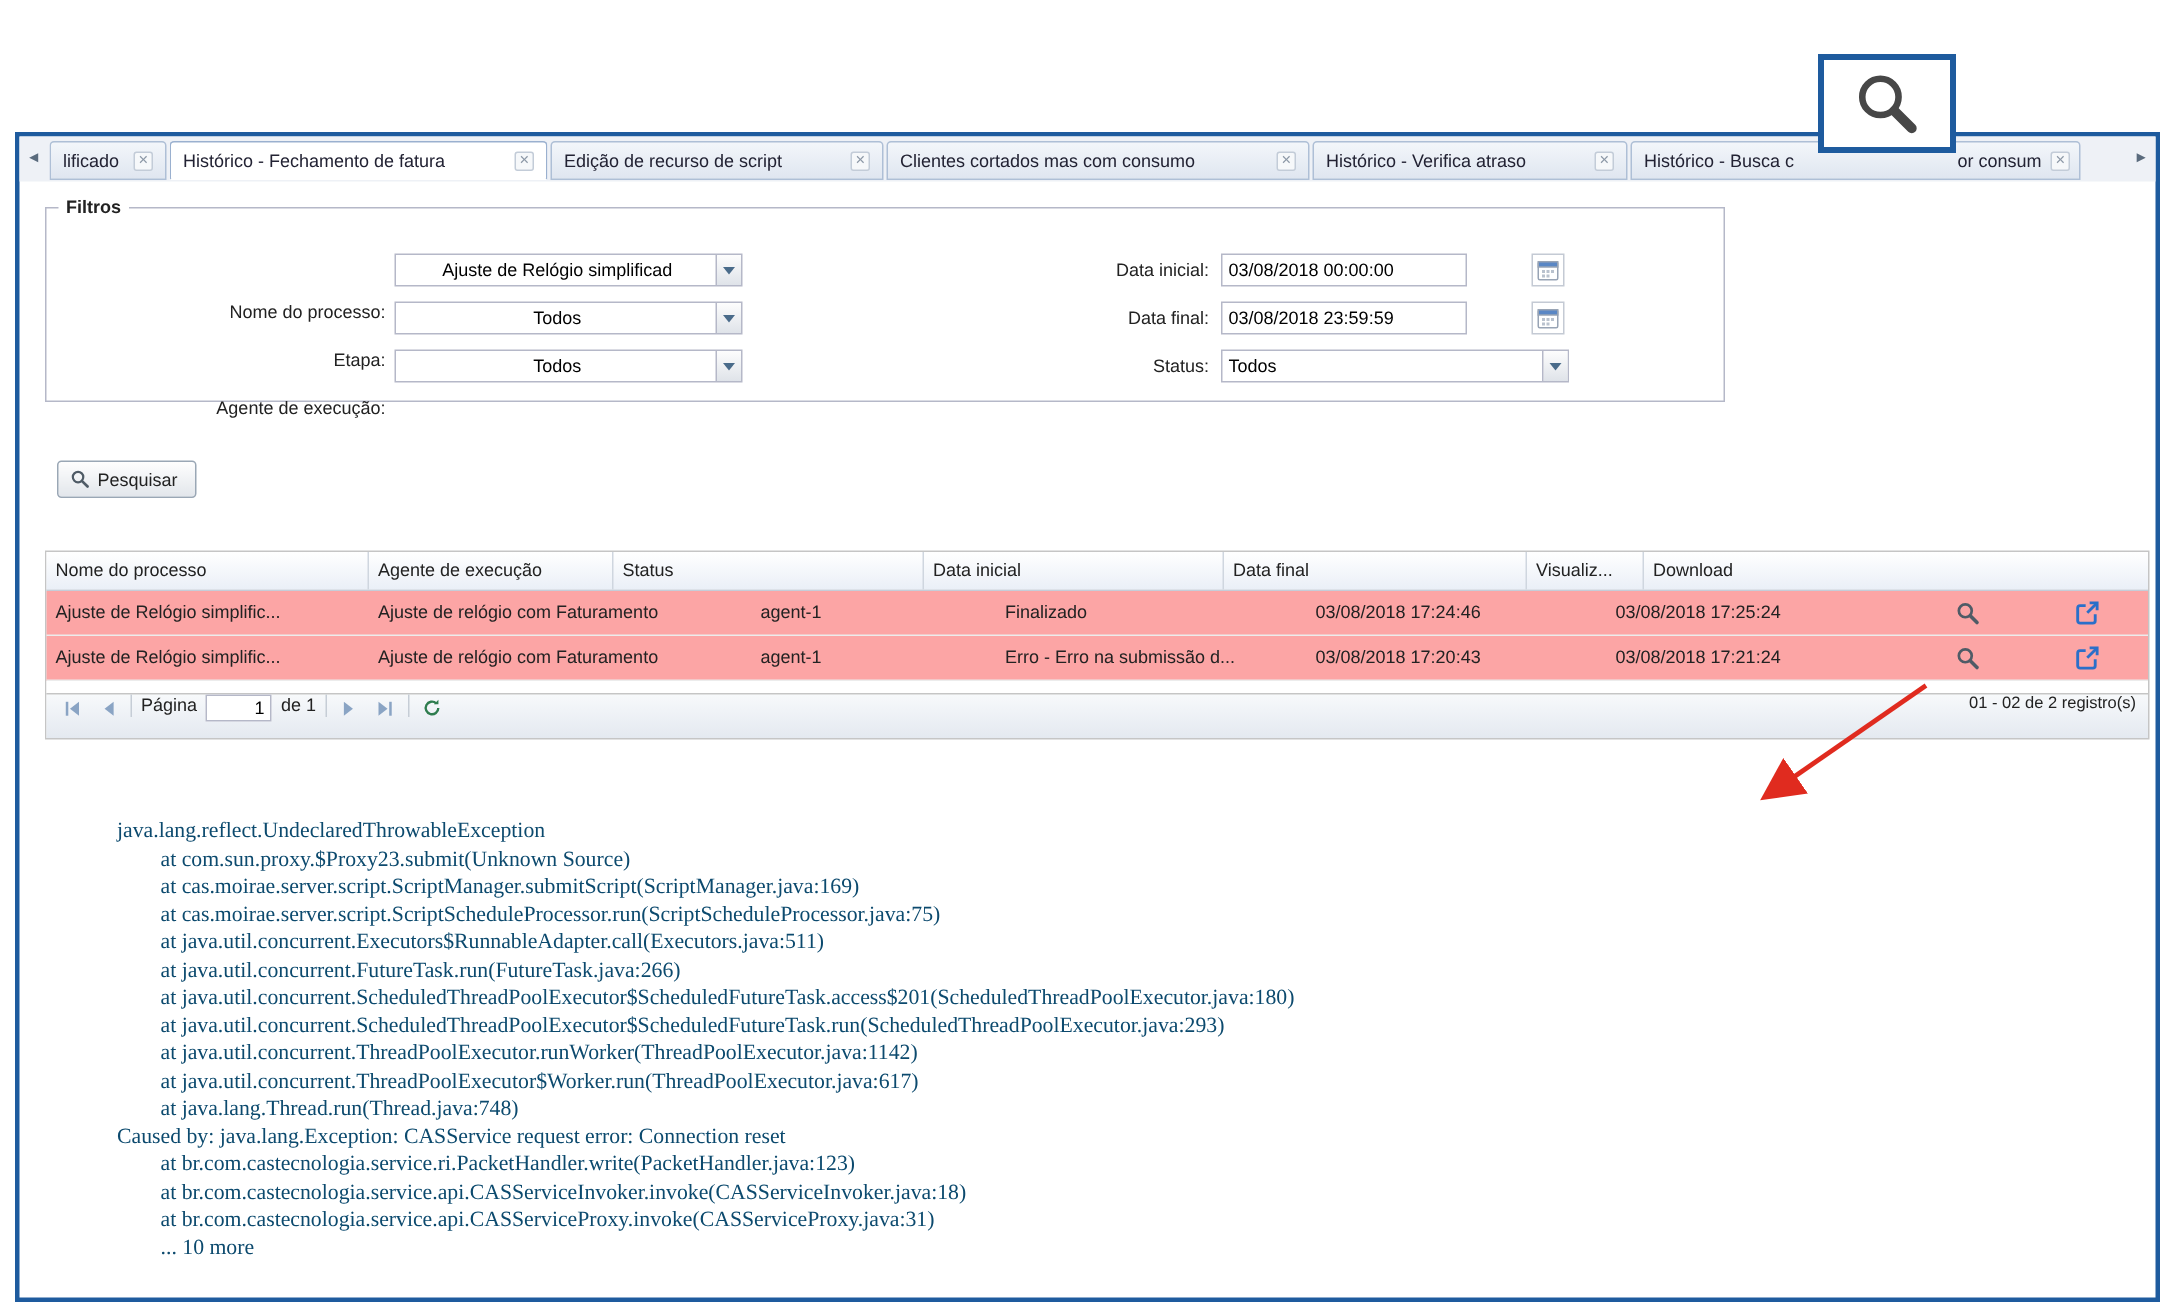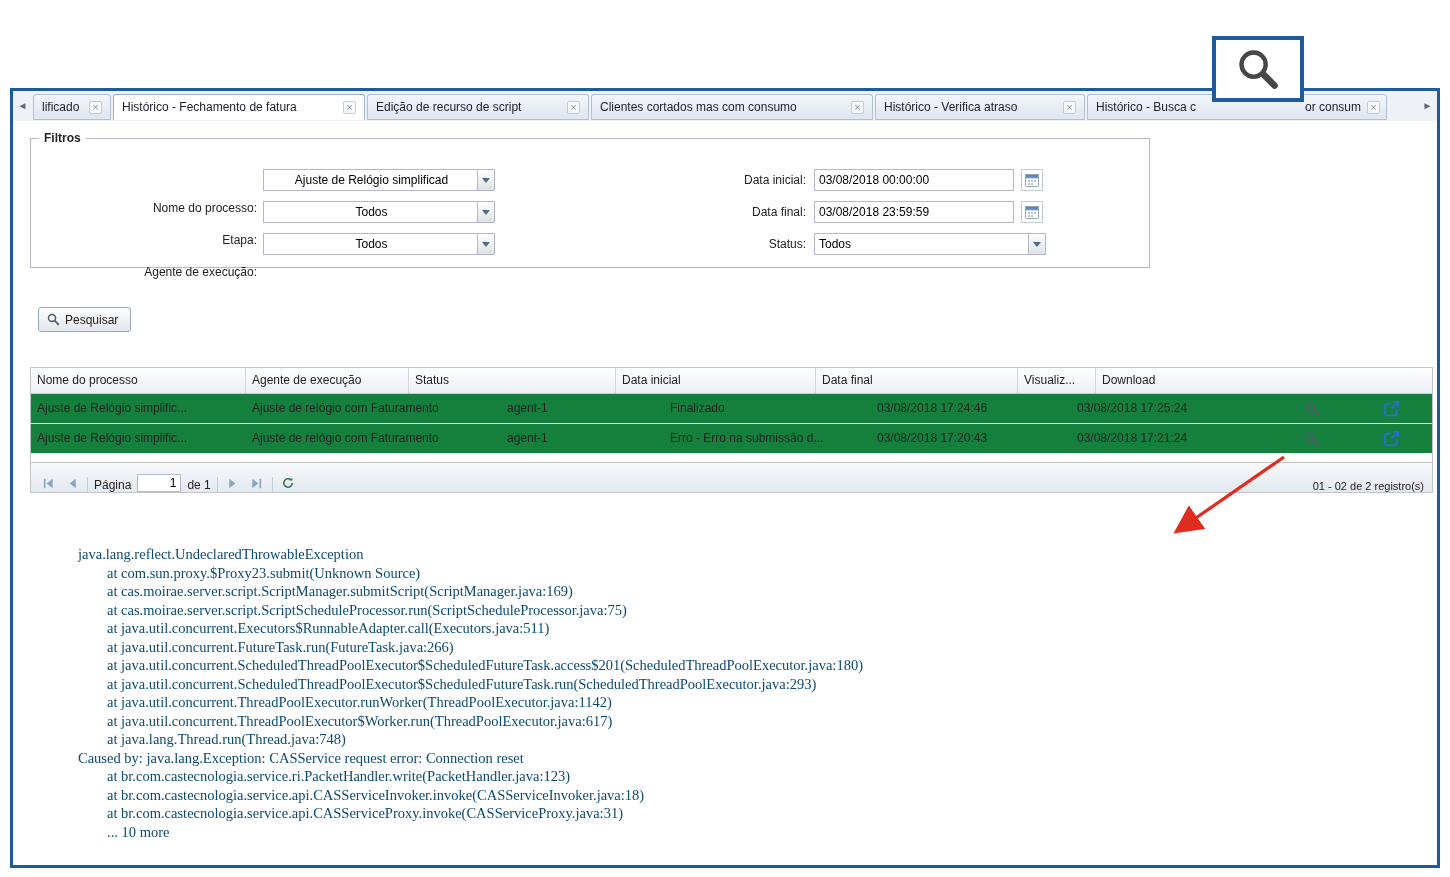--- a/index.html
+++ b/index.html
@@ -39,40 +39,40 @@
   .combo .val{position:absolute;left:4px;top:0;right:19px;line-height:20px;font-size:12px;color:#000;
               white-space:nowrap;overflow:hidden;}
   .combo .trigger{position:absolute;right:0;top:0;bottom:0;width:17px;border-left:1px solid #b5b8c8;
                   background:linear-gradient(#fdfdfd,#dfe3e9);display:flex;align-items:center;justify-content:center;}
   .combo .trigger::after{content:"";border:4px solid transparent;border-top:5px solid #4a6b8a;margin-top:5px;}
   .txt{position:absolute;top:0;height:22px;border:1px solid #b5b8c8;padding:0 4px;font-size:12px;
        font-family:"Liberation Sans",sans-serif;color:#000;background:#fff;}
   .datebtn{position:absolute;top:0;left:990px;width:22px;height:22px;border:1px solid #c4cad4;background:#fff;
            display:flex;align-items:center;justify-content:center;cursor:pointer;}
   .pos-cl{left:232px;width:232px;text-align:center;}  
-  .pos-dt{left:783px;width:200px;}  
+  .pos-dt{left:783px;width:164px;}  
   .pos-st{left:783px;width:232px;}  
 
   
   .btn-search{position:absolute;left:25px;top:216px;height:25px;padding:0 12px 0 8px;border:1px solid #9aa7b5;
               border-radius:3px;background:linear-gradient(#fefefe,#e2e6eb);display:flex;align-items:center;gap:5px;
               font-size:12px;color:#222;font-family:"Liberation Sans",sans-serif;cursor:pointer;}
 
   
   .grid{position:absolute;left:17px;top:276px;width:1403px;border:1px solid #c5c5c5;background:#fff;}
   .ghead{display:flex;height:26px;background:linear-gradient(#ffffff,#eaeff7);border-bottom:1px solid #c5cdd8;}
   .ghead .cell{border-right:1px solid #cfd6df;line-height:25px;font-size:12px;color:#222;padding:0 6px;
                white-space:nowrap;overflow:hidden;cursor:pointer;flex:none;}
-  .grow{display:flex;height:30px;border-bottom:1px solid #ececec;background:#15803d;cursor:pointer;}
+  .grow{display:flex;height:30px;border-bottom:1px solid #ececec;background:#fca5a5;cursor:pointer;}
   .grow .cell{line-height:29px;font-size:12px;color:#222;padding:0 6px;white-space:nowrap;overflow:hidden;flex:none;}
   .cell.ic{display:flex;align-items:center;justify-content:center;padding:0;}
   .c0{width:215px;} .c1{width:255px;} .c2{width:163px;} .c3{width:207px;} .c4{width:200px;} .c5{width:202px;}
   .c6{width:78px;} .c7{width:80px;border-right:none !important;}
   .gfill{height:8px;background:#fff;}
-  .paging{display:flex;align-items:flex-end;height:30px;border-top:1px solid #c5c5c5;
+  .paging{display:flex;align-items:flex-start;height:30px;border-top:1px solid #c5c5c5;
           background:linear-gradient(#f7f9fb,#e4e9f0);padding:0 8px;gap:6px;font-size:12px;color:#222;}
   .pgbtn{width:18px;height:18px;display:flex;align-items:center;justify-content:center;cursor:pointer;flex:none;}
   .pgsep{width:1px;height:15px;background:#c6cdd6;flex:none;}
   .pginput{width:44px;height:18px;border:1px solid #b5b8c8;font-size:12px;text-align:right;padding:0 4px;
            font-family:"Liberation Sans",sans-serif;}
   .pgsummary{margin-left:auto;font-size:11px;color:#222;}
 
   
   .stacktrace{position:absolute;left:65px;top:454px;margin:0;font-family:Liberation Serif, serif;
               font-size:14.5px;line-height:18.5px;color:#0c4a6e;white-space:pre;}

